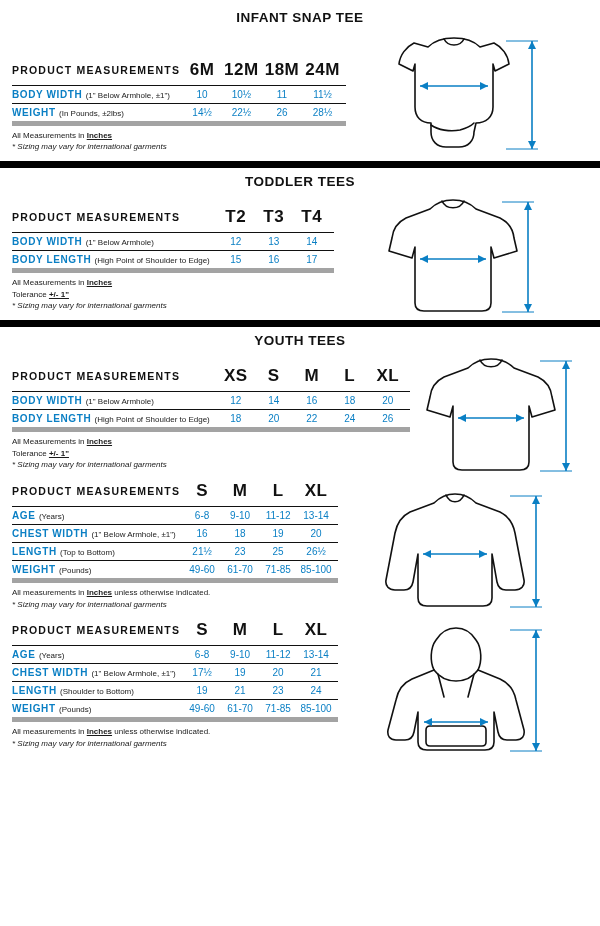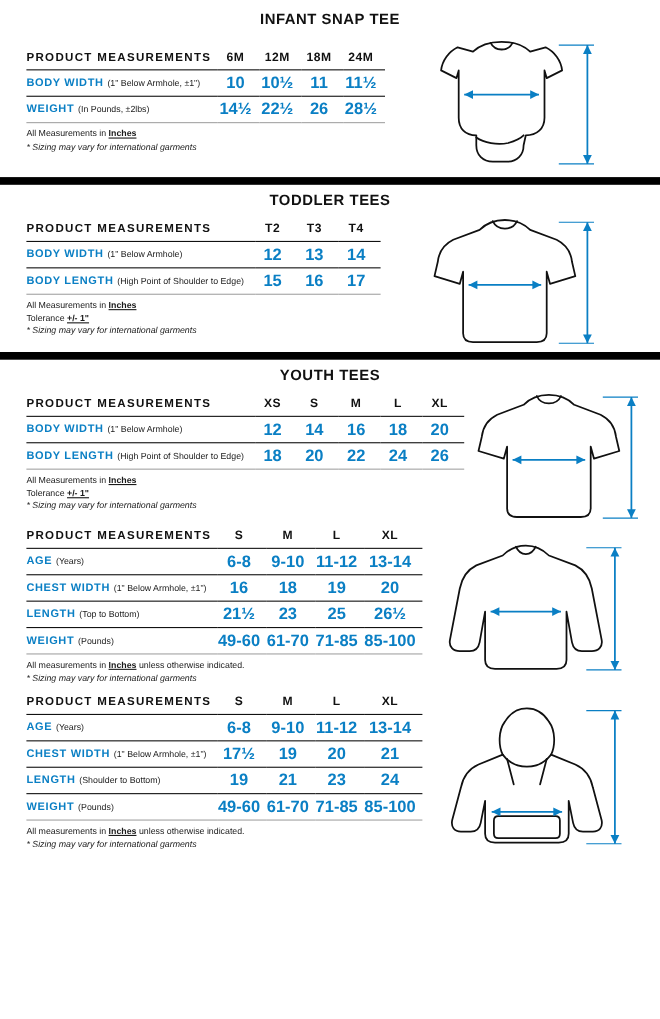--- a/index.html
+++ b/index.html
@@ -23,23 +23,22 @@
     letter-spacing: 0.5px;
     color: #111;
     padding: 6px 0 6px 0;
     border-top: 7px solid #000000;
   }
   .sec-title.first { border-top: none; padding-top: 10px; }
 
   .sec-body {
     display: flex;
     flex-direction: row;
-    align-items: center;
+    align-items: flex-end;
     padding: 0 12px 0 12px;
-    margin-left: 12px;
   }
   .tbl-wrap { flex: 0 0 auto; }
   .fig-wrap { flex: 1 1 auto; display: flex; justify-content: center; align-items: flex-start; }
 
   table.sz { border-collapse: collapse; }
   table.sz td, table.sz th {
     padding: 3px 6px 3px 0;
     font-size: 9.5px;
     text-align: left;
     vertical-align: middle;
@@ -48,45 +47,45 @@
   table.sz tr.hdr th {
     font-weight: bold;
     font-size: 10.5px;
     letter-spacing: 1.2px;
     color: #111;
     padding-bottom: 5px;
     padding-top: 2px;
   }
   table.sz tr.hdr th.num {
     letter-spacing: 0.5px;
-    font-size: 11px;
+    font-size: 17px;
     text-align: center;
     min-width: 38px;
   }
   table.sz tr.row {
     border-top: 1px solid #111;
   }
   table.sz tr.row td.lbl {
     font-weight: bold;
     font-size: 10px;
     letter-spacing: 0.6px;
     padding-right: 10px;
   }
   table.sz tr.row td.lbl .note {
     font-weight: normal;
     letter-spacing: 0;
     font-size: 8px;
     color: #1a1a1a;
   }
   table.sz tr.row td.num {
-    font-weight: bold;
-    font-size: 15px;
+    font-weight: normal;
+    font-size: 10px;
     text-align: center;
   }
-  table.sz tr.last { border-bottom: 1px solid #a3a3a3; }
+  table.sz tr.last { border-bottom: 5px solid #a3a3a3; }
 
   .blue { color: #0a7fc4; }
   .dark { color: #111; }
 
   .foot {
     padding: 4px 0 8px 0;
     font-size: 8px;
     line-height: 1.45;
     color: #1a1a1a;
   }

